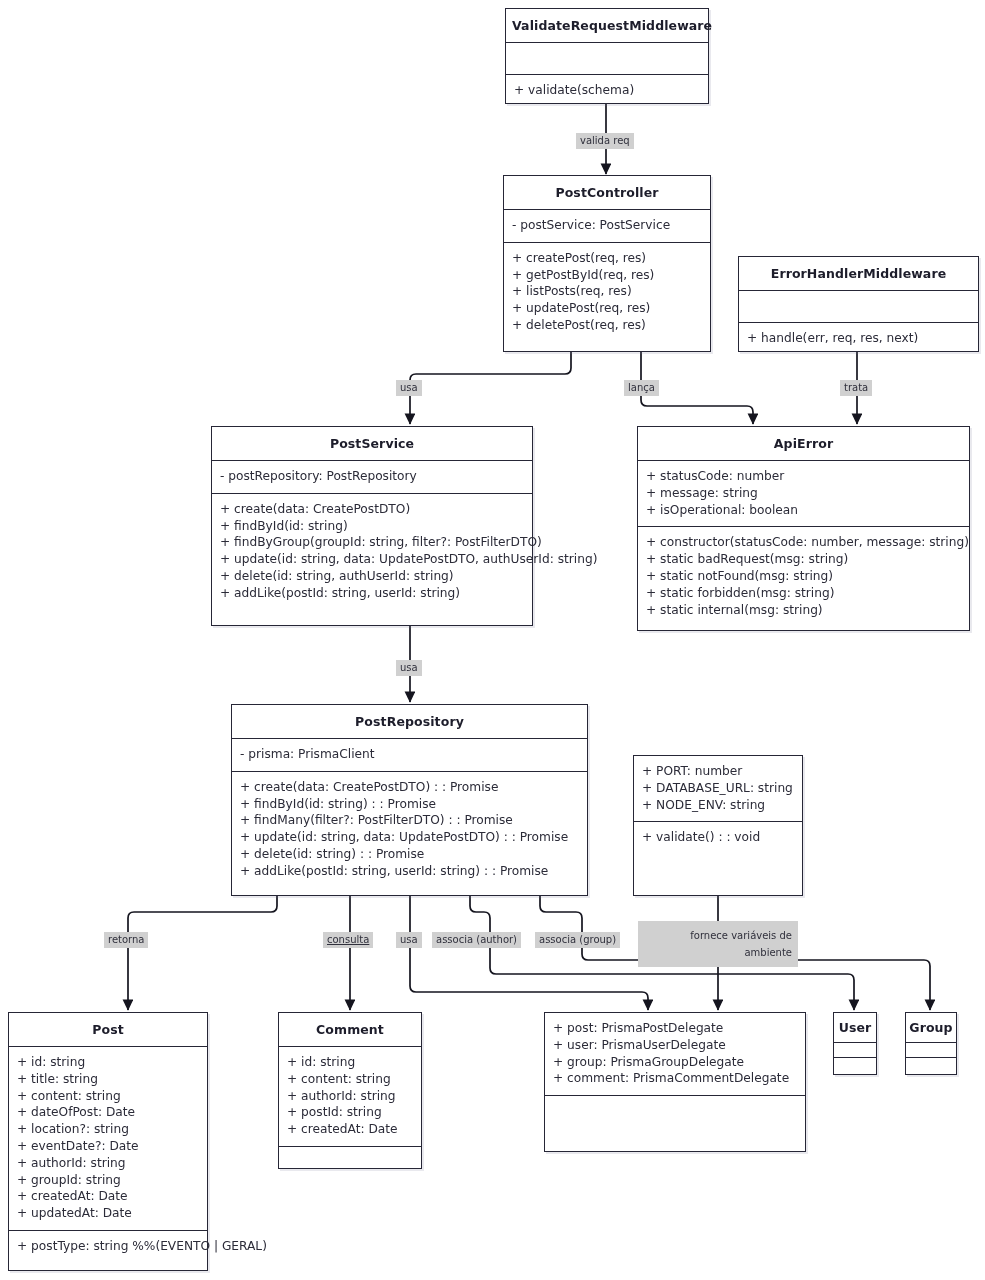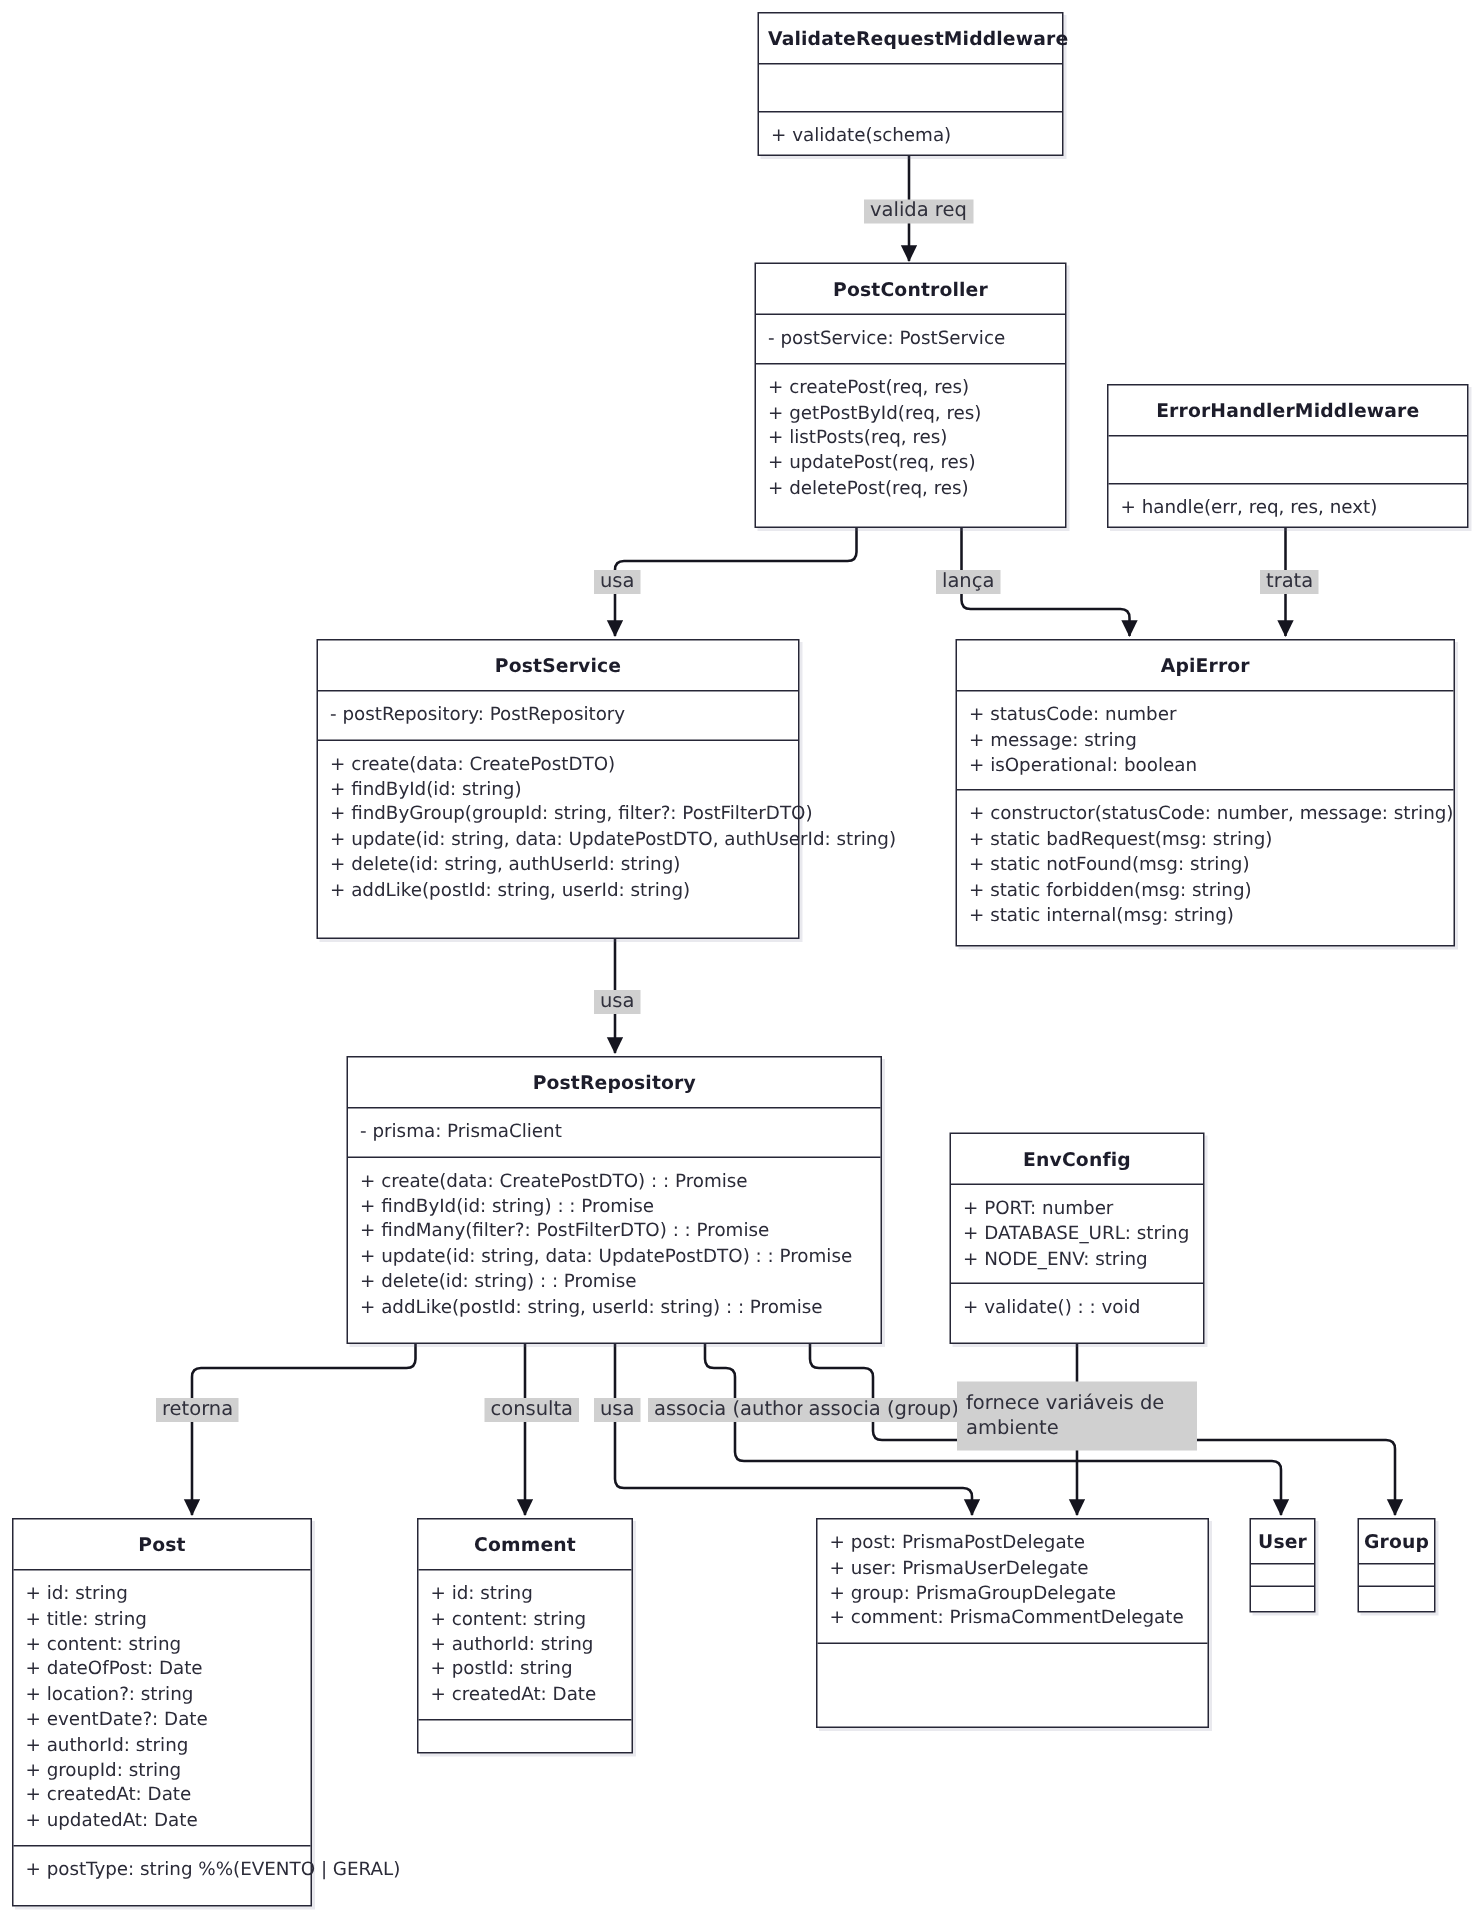--- a/index.html
+++ b/index.html
@@ -29,26 +29,26 @@
   .members .row{
     font-size:12.2px;line-height:16.8px;white-space:nowrap;
     color:#2b2b38;
   }
   .empty{height:16px;}
 
   .edge-label{
     position:absolute;
     background:#d0d0d0;
     color:#30303c;
-    font-size:13px;
+    font-size:10px;
     line-height:14px;
     padding:1px 4px;
     white-space:nowrap;
     box-sizing:border-box;
-    text-align:left;
+    text-align:right;
   }
   .edge-label.wrap{white-space:normal;width:160px;padding:6px 6px;line-height:17px;}
 </style>
 </head>
 <body>
 
 <div id="canvas">
 
   <svg class="edges" viewBox="0 0 985 1280">
     <defs>
@@ -156,21 +156,20 @@
       <div class="row">+ create(data: CreatePostDTO) : : Promise</div>
       <div class="row">+ findById(id: string) : : Promise</div>
       <div class="row">+ findMany(filter?: PostFilterDTO) : : Promise</div>
       <div class="row">+ update(id: string, data: UpdatePostDTO) : : Promise</div>
       <div class="row">+ delete(id: string) : : Promise</div>
       <div class="row">+ addLike(postId: string, userId: string) : : Promise</div>
     </div>
   </div>
 
   <div class="node" style="left:633px;top:755px;width:170px;height:141px;">
-    <div class="sec title">EnvConfig</div>
     <div class="sec members">
       <div class="row">+ PORT: number</div>
       <div class="row">+ DATABASE_URL: string</div>
       <div class="row">+ NODE_ENV: string</div>
     </div>
     <div class="sec members">
       <div class="row">+ validate() : : void</div>
     </div>
   </div>
 
@@ -236,21 +235,21 @@
   <div class="edge-label" style="left:396px;top:380px;">usa</div>
 
   <div class="edge-label" style="left:624px;top:380px;">lança</div>
 
   <div class="edge-label" style="left:840px;top:380px;">trata</div>
 
   <div class="edge-label" style="left:396px;top:660px;">usa</div>
 
   <div class="edge-label" style="left:104px;top:932px;">retorna</div>
 
-  <div class="edge-label" style="left:323px;top:932px;">consulta</div>
+  <div class="edge-label" style="left:323px;top:932px;text-decoration:underline;">consulta</div>
 
   <div class="edge-label" style="left:396px;top:932px;">usa</div>
 
   <div class="edge-label" style="left:432px;top:932px;">associa (author)</div>
 
   <div class="edge-label" style="left:535px;top:932px;">associa (group)</div>
 
   <div class="edge-label wrap" style="left:638px;top:921px;width:160px;">fornece variáveis de ambiente</div>
 
 </div>

